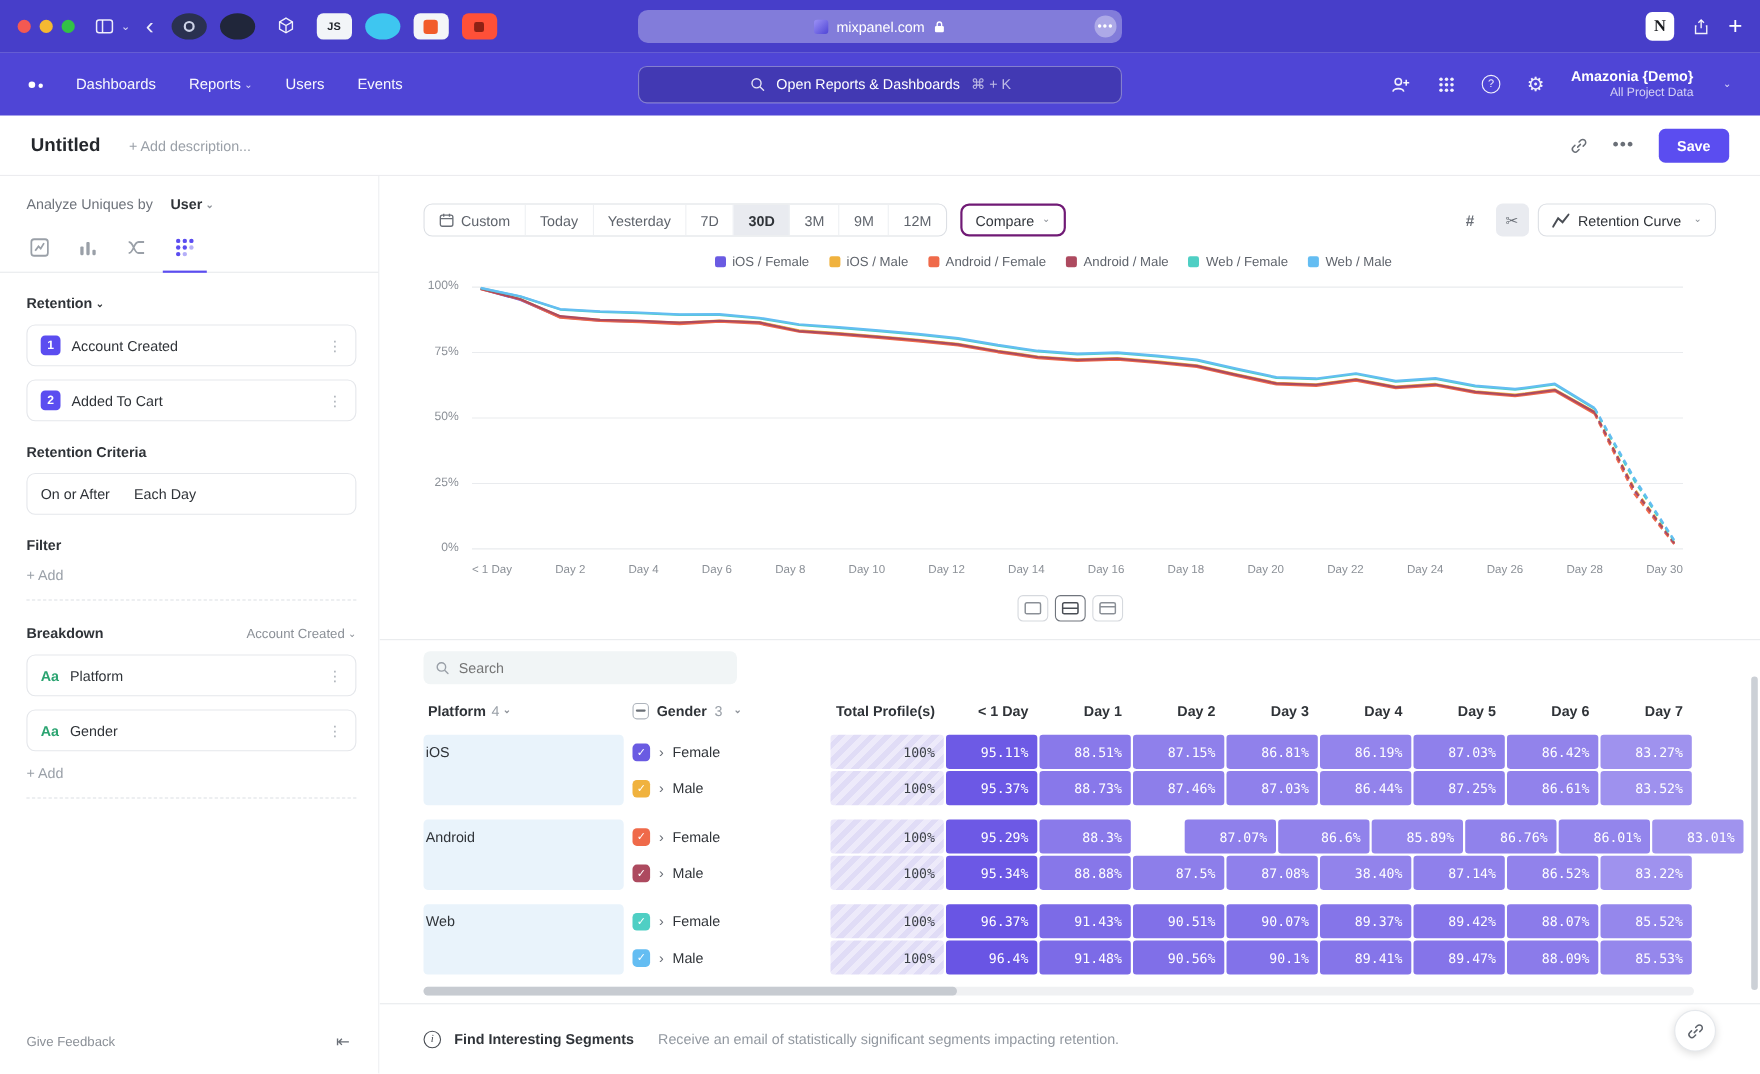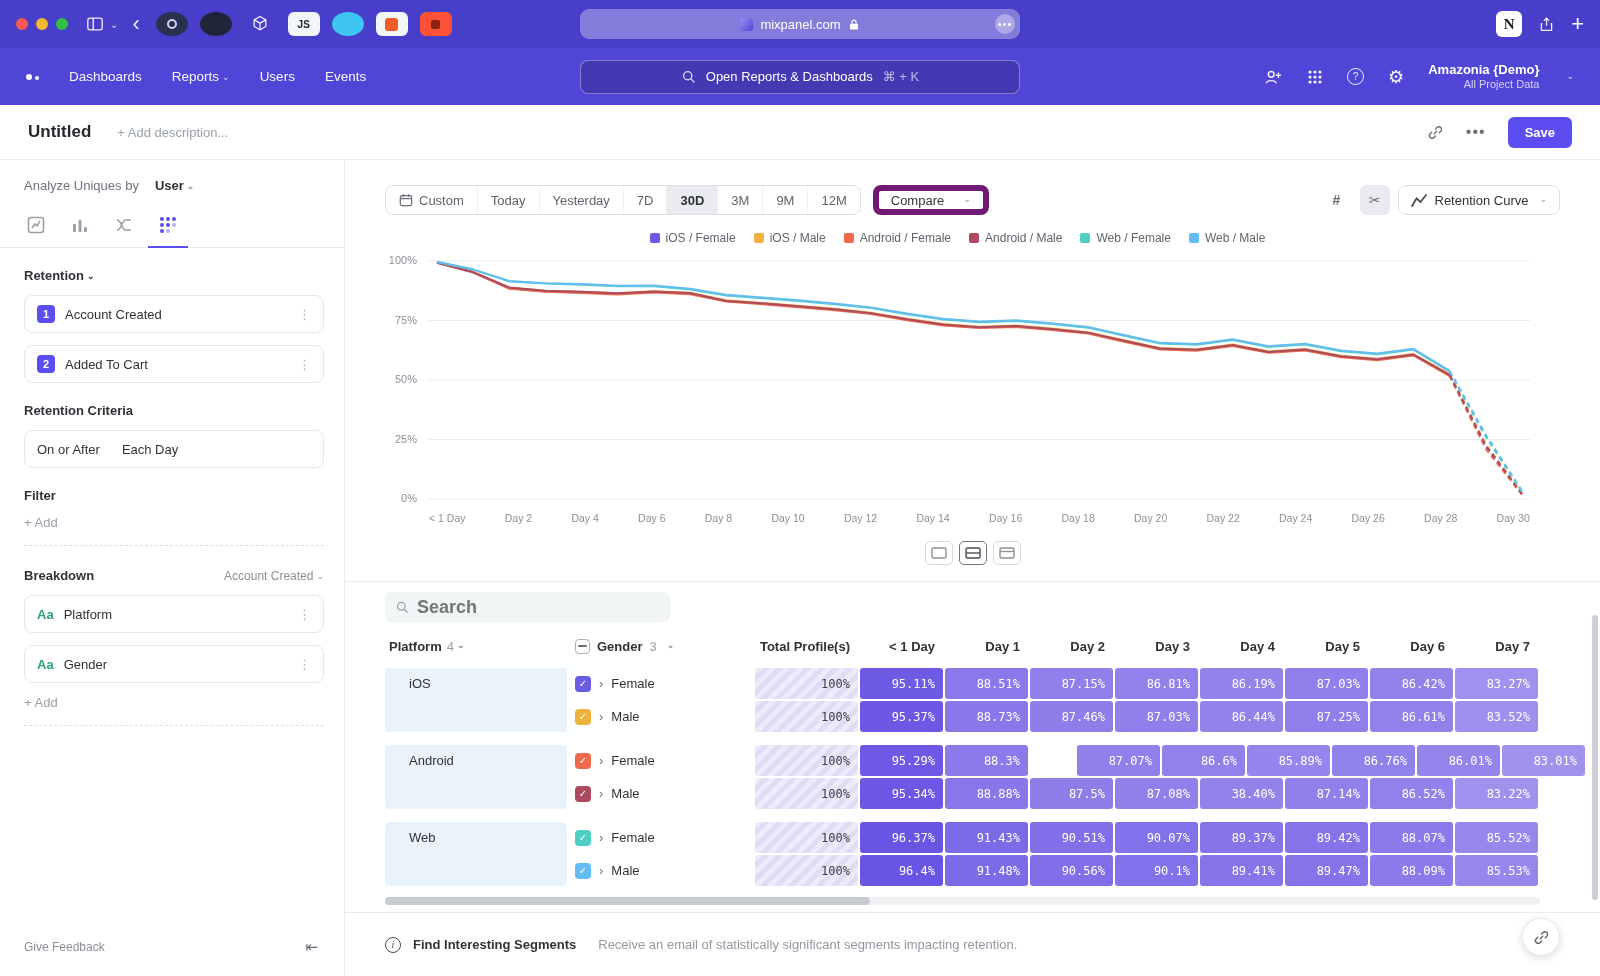--- a/index.html
+++ b/index.html
@@ -76,21 +76,21 @@
   .sb-footer { position:absolute; left:0; right:0; bottom:0; height:58px; display:flex; align-items:center; justify-content:space-between; padding:0 26px 0 24px; color:#8b9097; font-size:12px; }
   .collapse-ic { font-size:15px; color:#6a6f77; }
 
   
   .main { flex:1; position:relative; background:#fff; overflow:hidden; }
   .controls { display:flex; align-items:center; margin:25px 40px 0 40px; height:30px; }
   .seg { display:flex; border:1px solid #dcdfe4; border-radius:8px; overflow:hidden; height:30px; }
   .seg-item { padding:0 13px; display:flex; align-items:center; gap:6px; font-size:13px; color:#5f646c; border-right:1px solid #eef0f3; }
   .seg-item:last-child { border-right:none; }
   .seg-item.active { background:#e9ebf0; color:#2f3338; font-weight:700; }
-  .compare-btn { margin-left:12px; border:6px solid #701a75; background:#fff; border-radius:8px; height:30px; padding:0 12px; font-size:13px; color:#33373d; display:flex; align-items:center; gap:16px; font-family:inherit; }
+  .compare-btn { margin-left:12px; border:2px solid #701a75; background:#fff; border-radius:8px; height:30px; padding:0 12px; font-size:13px; color:#33373d; display:flex; align-items:center; gap:4px; font-family:inherit; }
   .controls-right { margin-left:auto; display:flex; align-items:center; gap:8px; }
   .icon-btn { width:30px; height:30px; border-radius:6px; display:flex; align-items:center; justify-content:center; color:#6a6f77; font-size:14px; }
   .icon-btn.active { background:#e9ebf0; }
   .view-dd { border:1px solid #dcdfe4; background:#fff; border-radius:8px; height:30px; padding:0 12px; display:flex; align-items:center; gap:8px; font-size:13px; font-weight:500; color:#2f3338; font-family:inherit; }
 
   .legend { display:flex; justify-content:center; gap:18px; margin:16px 70px 0 40px; }
   .legend-item { display:flex; align-items:center; gap:6px; font-size:12px; color:#5f646c; }
   .swatch { width:10px; height:10px; border-radius:2px; display:inline-block; }
 
   .chart-wrap { position:relative; margin:10px 70px 0 40px; height:272px; }
@@ -102,33 +102,33 @@
 
   .caption-row { margin:17px 70px 0 40px; text-align:center; font-size:13px; color:#9298a0; position:relative; }
   .ibeam { position:absolute; left:49.5%; top:-3px; }
 
   .view-toggles { display:flex; justify-content:center; gap:6px; margin-top:14px; }
   .vt-btn { width:28px; height:24px; border:1px solid #d6d9de; border-radius:5px; background:#fff; display:flex; align-items:center; justify-content:center; color:#8b9097; }
   .vt-btn.active { border-color:#70757d; color:#4a4e55; }
 
   .table-section { margin-top:16px; border-top:1px solid #e8eaed; padding:10px 0 0 40px; }
   .search-box { width:285px; height:30px; background:#f1f5f6; border-radius:6px; display:flex; align-items:center; gap:8px; padding:0 10px; color:#9aa0a8; }
-  .search-box input { border:none; background:transparent; outline:none; font-size:18px; color:#0f172a; font-family:inherit; width:220px;font-weight:bold; }
+  .search-box input { border:none; background:transparent; outline:none; font-size:13px; color:#0f172a; font-family:inherit; width:220px; }
   .thead { display:flex; align-items:center; height:40px; margin-top:4px; font-size:13px; font-weight:700; color:#2f3338; }
   .col-platform { width:190px; display:flex; align-items:center; padding-left:4px; }
   .col-gender { width:180px; display:flex; align-items:center; gap:7px; }
   .col-total { width:105px; text-align:right; padding-right:10px; }
   .col-day { width:85px; text-align:right; padding-right:10px; }
   .cnt { color:#9aa0a8; font-weight:400; margin-left:5px; }
   .minus-box { width:15px; height:15px; border:1.5px solid #aeb4bc; border-radius:4px; position:relative; display:inline-block; }
   .minus-box::after { content:""; position:absolute; left:2px; right:2px; top:5px; height:2px; background:#6b7077; border-radius:1px; }
 
   .tbody { margin-top:2px; }
   .tgroup { display:flex; margin-bottom:13px; }
-  .gcell-platform { width:182px; margin-right:8px; background:#e9f3fb; border-radius:4px; padding:8px 24px; font-size:13px; color:#2f3338; }
+  .gcell-platform { width:182px; margin-right:8px; background:#e9f3fb; border-radius:4px; padding:8px 2px; font-size:13px; color:#2f3338; }
   .grows { display:flex; flex-direction:column; gap:2px; }
   .trow { display:flex; height:31px; align-items:stretch; }
   .cell-gender { width:180px; display:flex; align-items:center; gap:8px; font-size:13px; color:#2f3338; }
   .cbx { width:16px; height:16px; border-radius:4px; color:#fff; font-size:10px; display:flex; align-items:center; justify-content:center; flex-shrink:0; }
   .rchev { color:#6a6f77; font-size:13px; }
   .chip { display:flex; align-items:center; justify-content:flex-end; padding-right:8px; border-radius:3px; margin-right:2px; font-family:"DejaVu Sans Mono",monospace; font-size:12px; }
   .chip-total { width:103px; color:#3a3f45; background:repeating-linear-gradient(135deg,#edeafa 0px,#edeafa 5px,#e0dcf6 5px,#e0dcf6 10px); }
   .chip-day { width:83px; color:#fff; }
 
   .h-scrollbar { position:absolute; left:40px; right:60px; bottom:71px; height:8px; background:#f0f1f3; border-radius:4px; z-index:4; }

